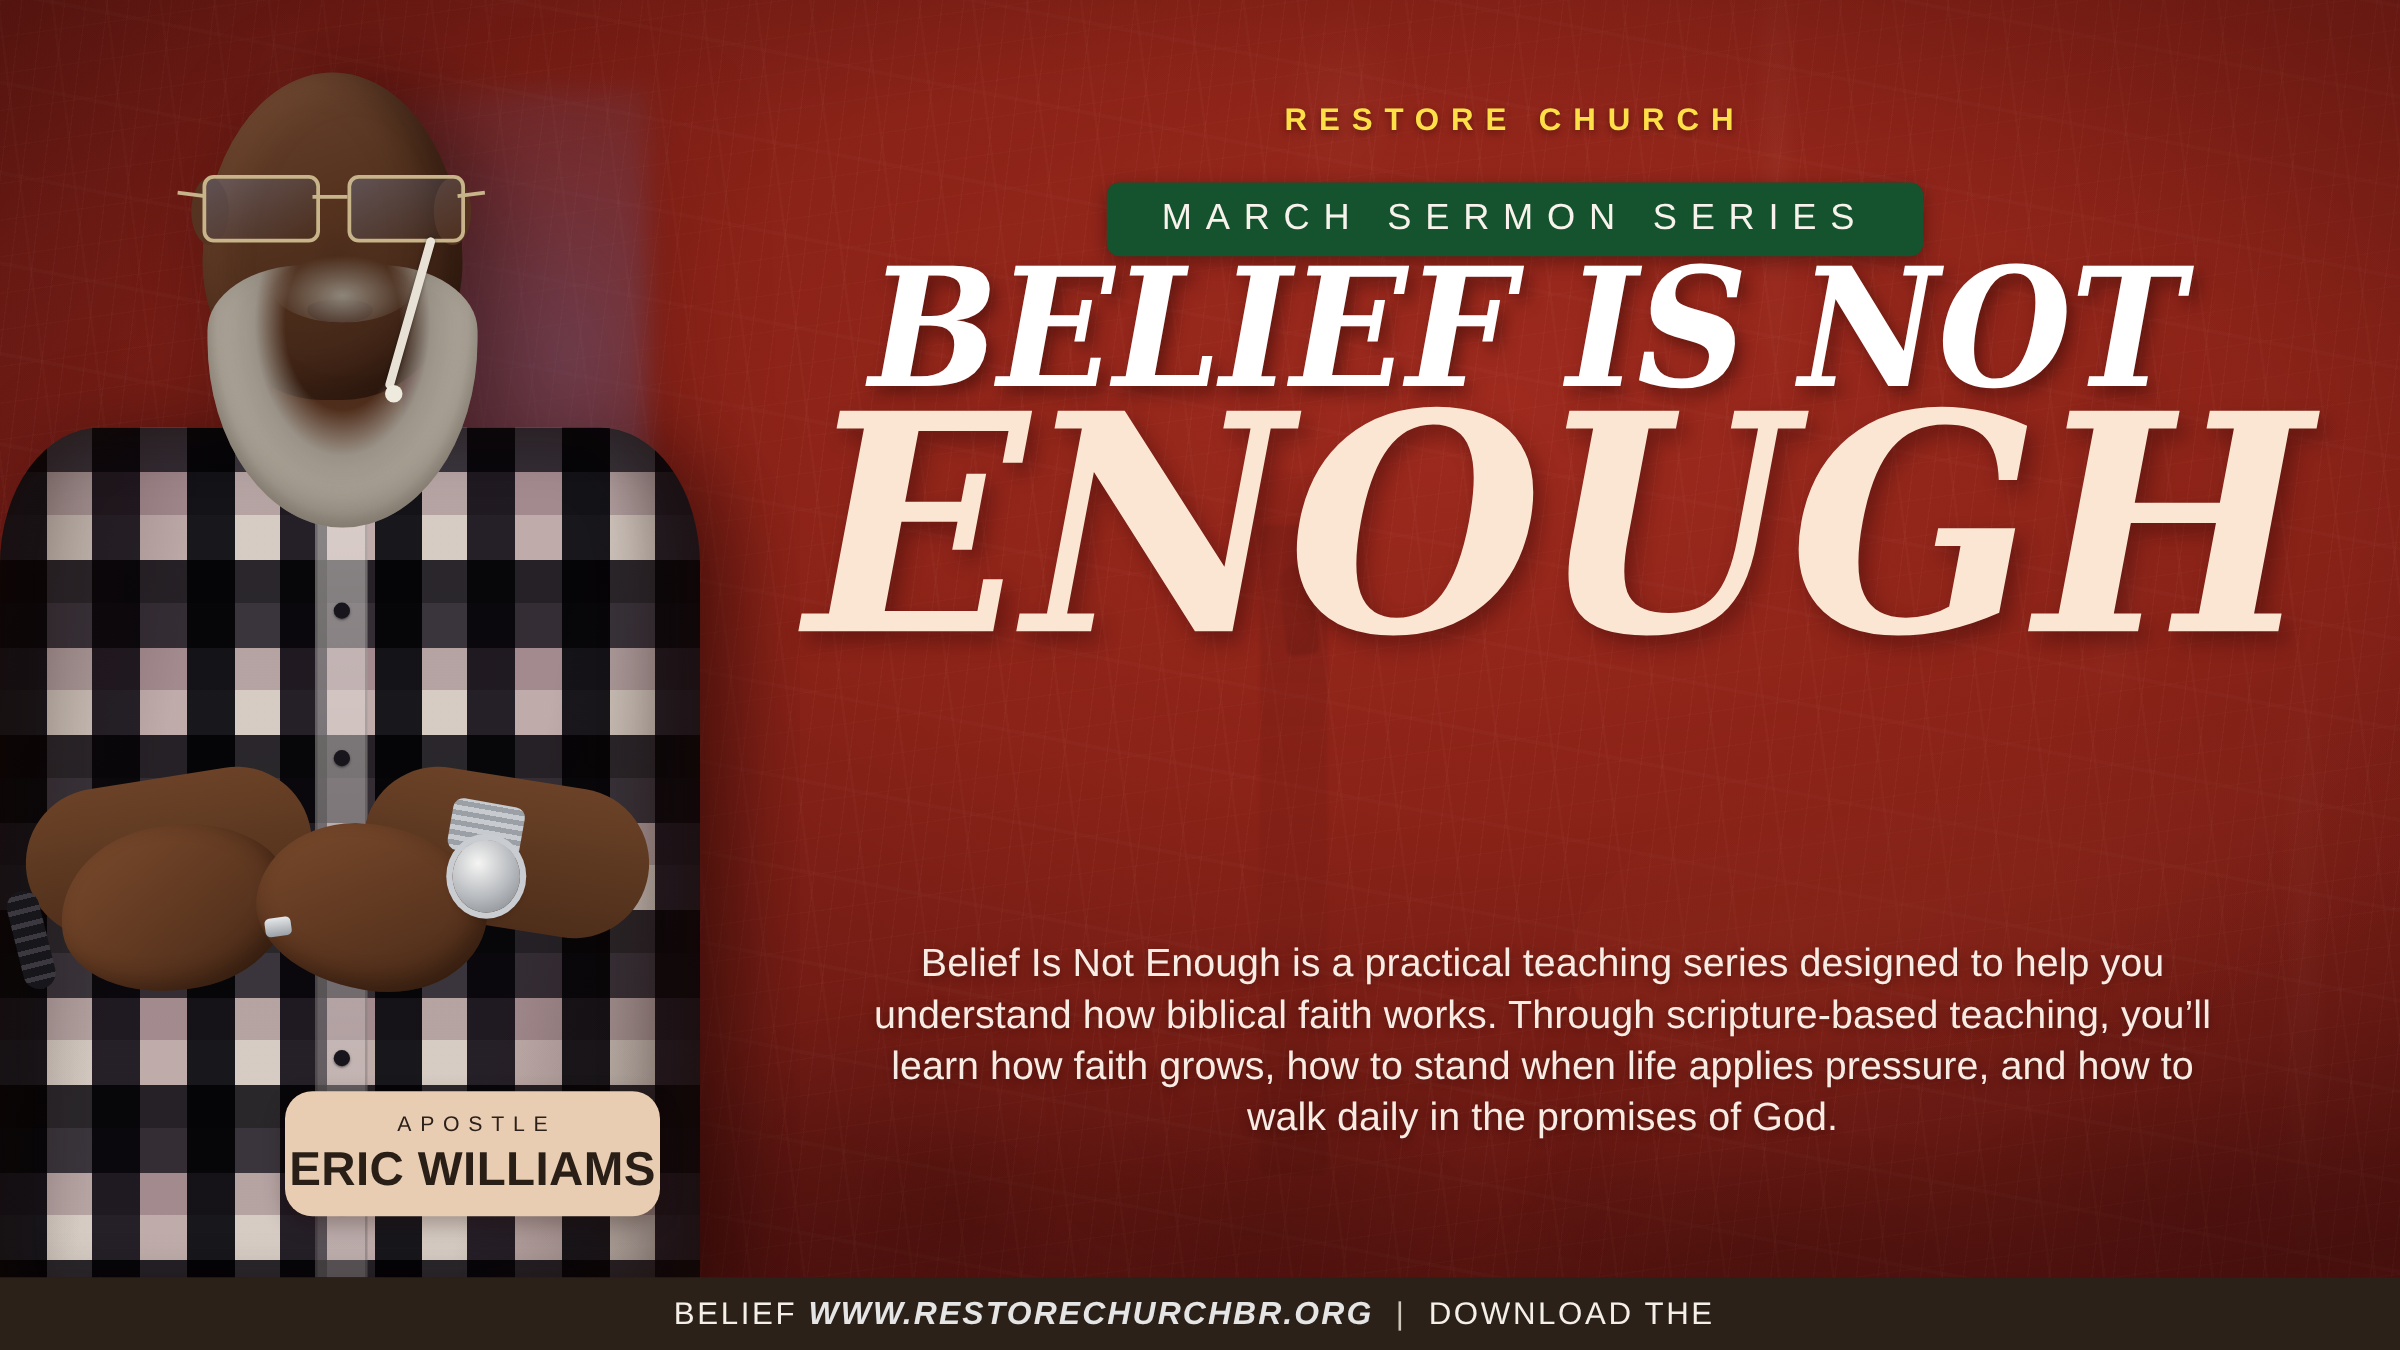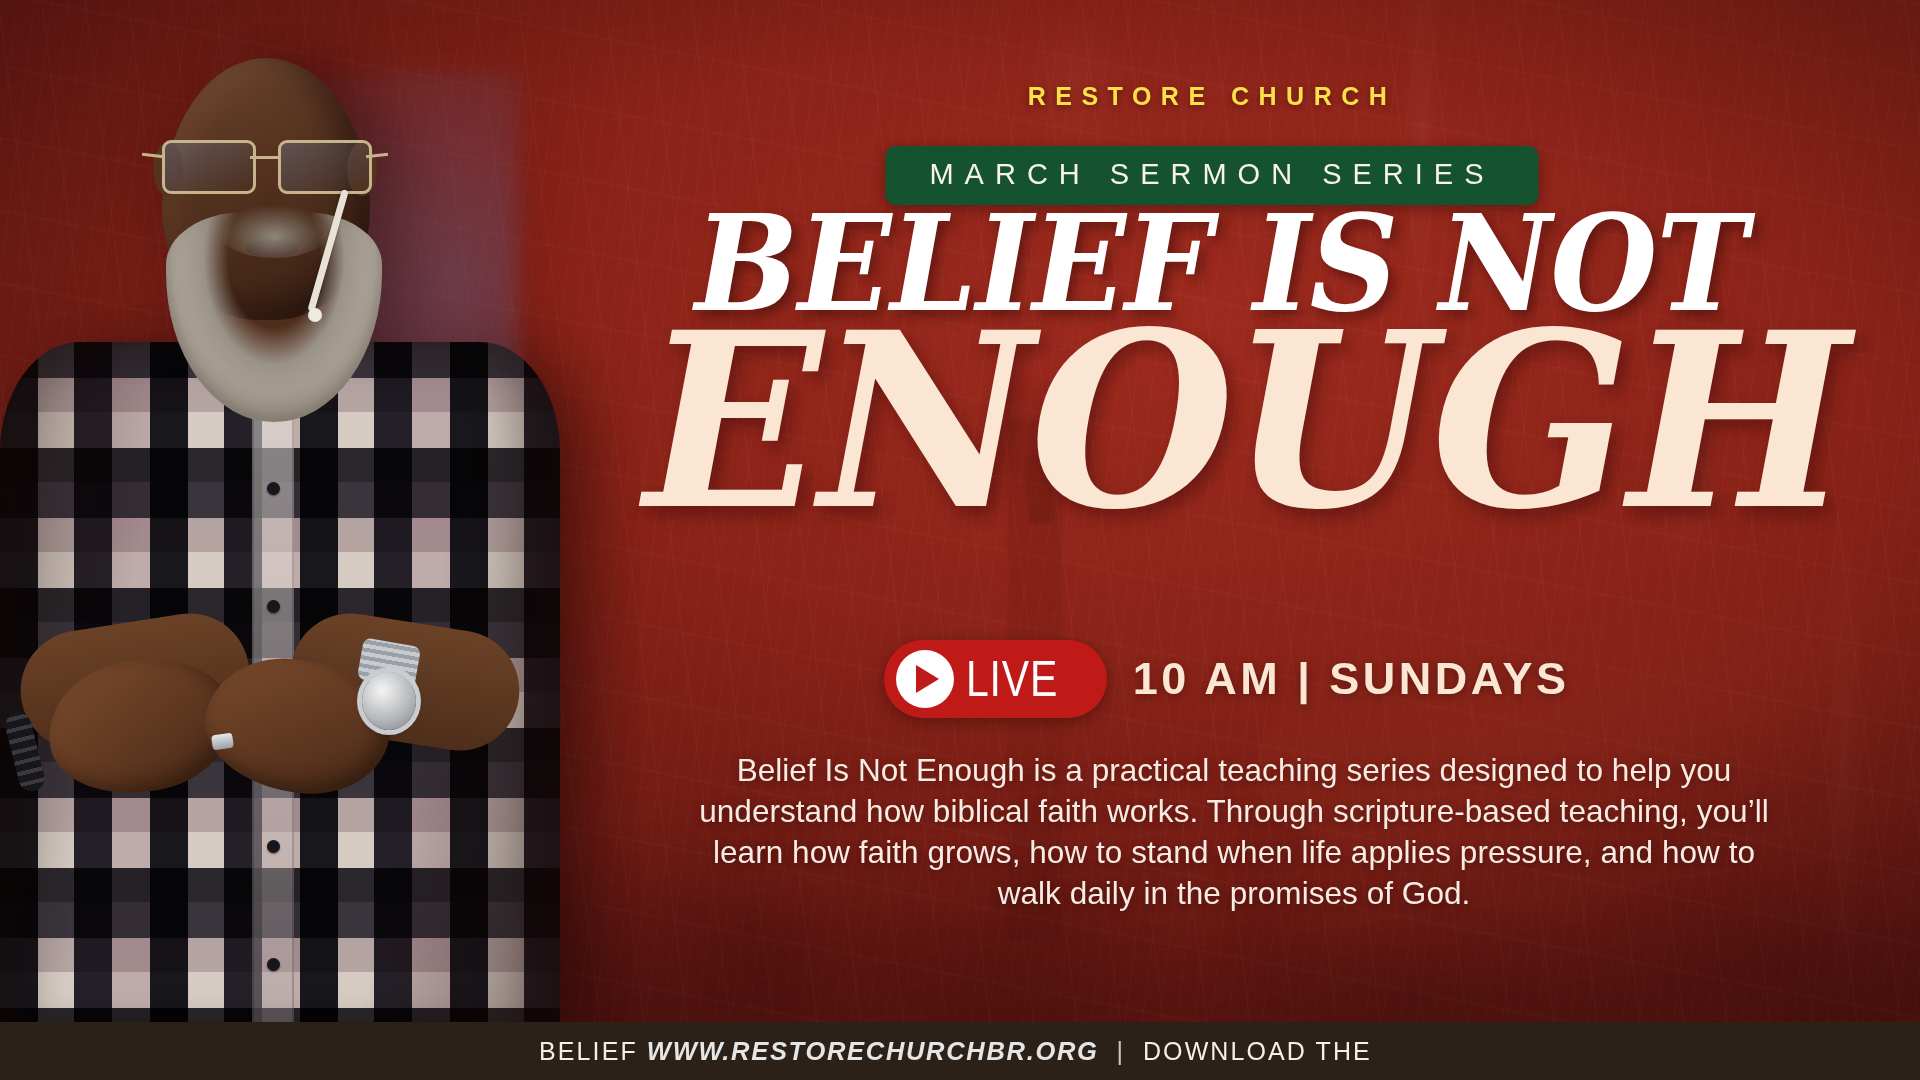--- a/index.html
+++ b/index.html
@@ -580,33 +580,28 @@
   <div class="content">
 
     <div class="kicker">RESTORE CHURCH</div>
 
     <div class="series-badge">MARCH SERMON SERIES</div>
 
     <div class="title-1">BELIEF IS NOT</div>
 
     <div class="title-2">ENOUGH</div>
 
-    <div class="live-row">
-      <div class="live-badge">
-        <span class="play-circle">
-          <span class="play-tri"></span>
-        </span>
-        <span class="live-text">LIVE</span>
-      </div>
-      <div class="time-text">10 AM | SUNDAYS</div>
-    </div>
 
     <div class="blurb">Belief Is Not Enough is a practical teaching series designed to help you understand how biblical faith works. Through scripture-based teaching, you’ll learn how faith grows, how to stand when life applies pressure, and how to walk daily in the promises of God.</div>
   </div>
 
+  <div class="nameplate">
+    <div class="role">APOSTLE</div>
+    <div class="person">ERIC WILLIAMS</div>
+  </div>
 
   <div class="footer">
     <span class="f-plain">BELIEF </span>
     <span class="f-url">WWW.RESTORECHURCHBR.ORG</span>
     <span class="f-sep">  |  </span>
     <span class="f-plain">DOWNLOAD THE </span>
   </div>
 
 </div>
 

